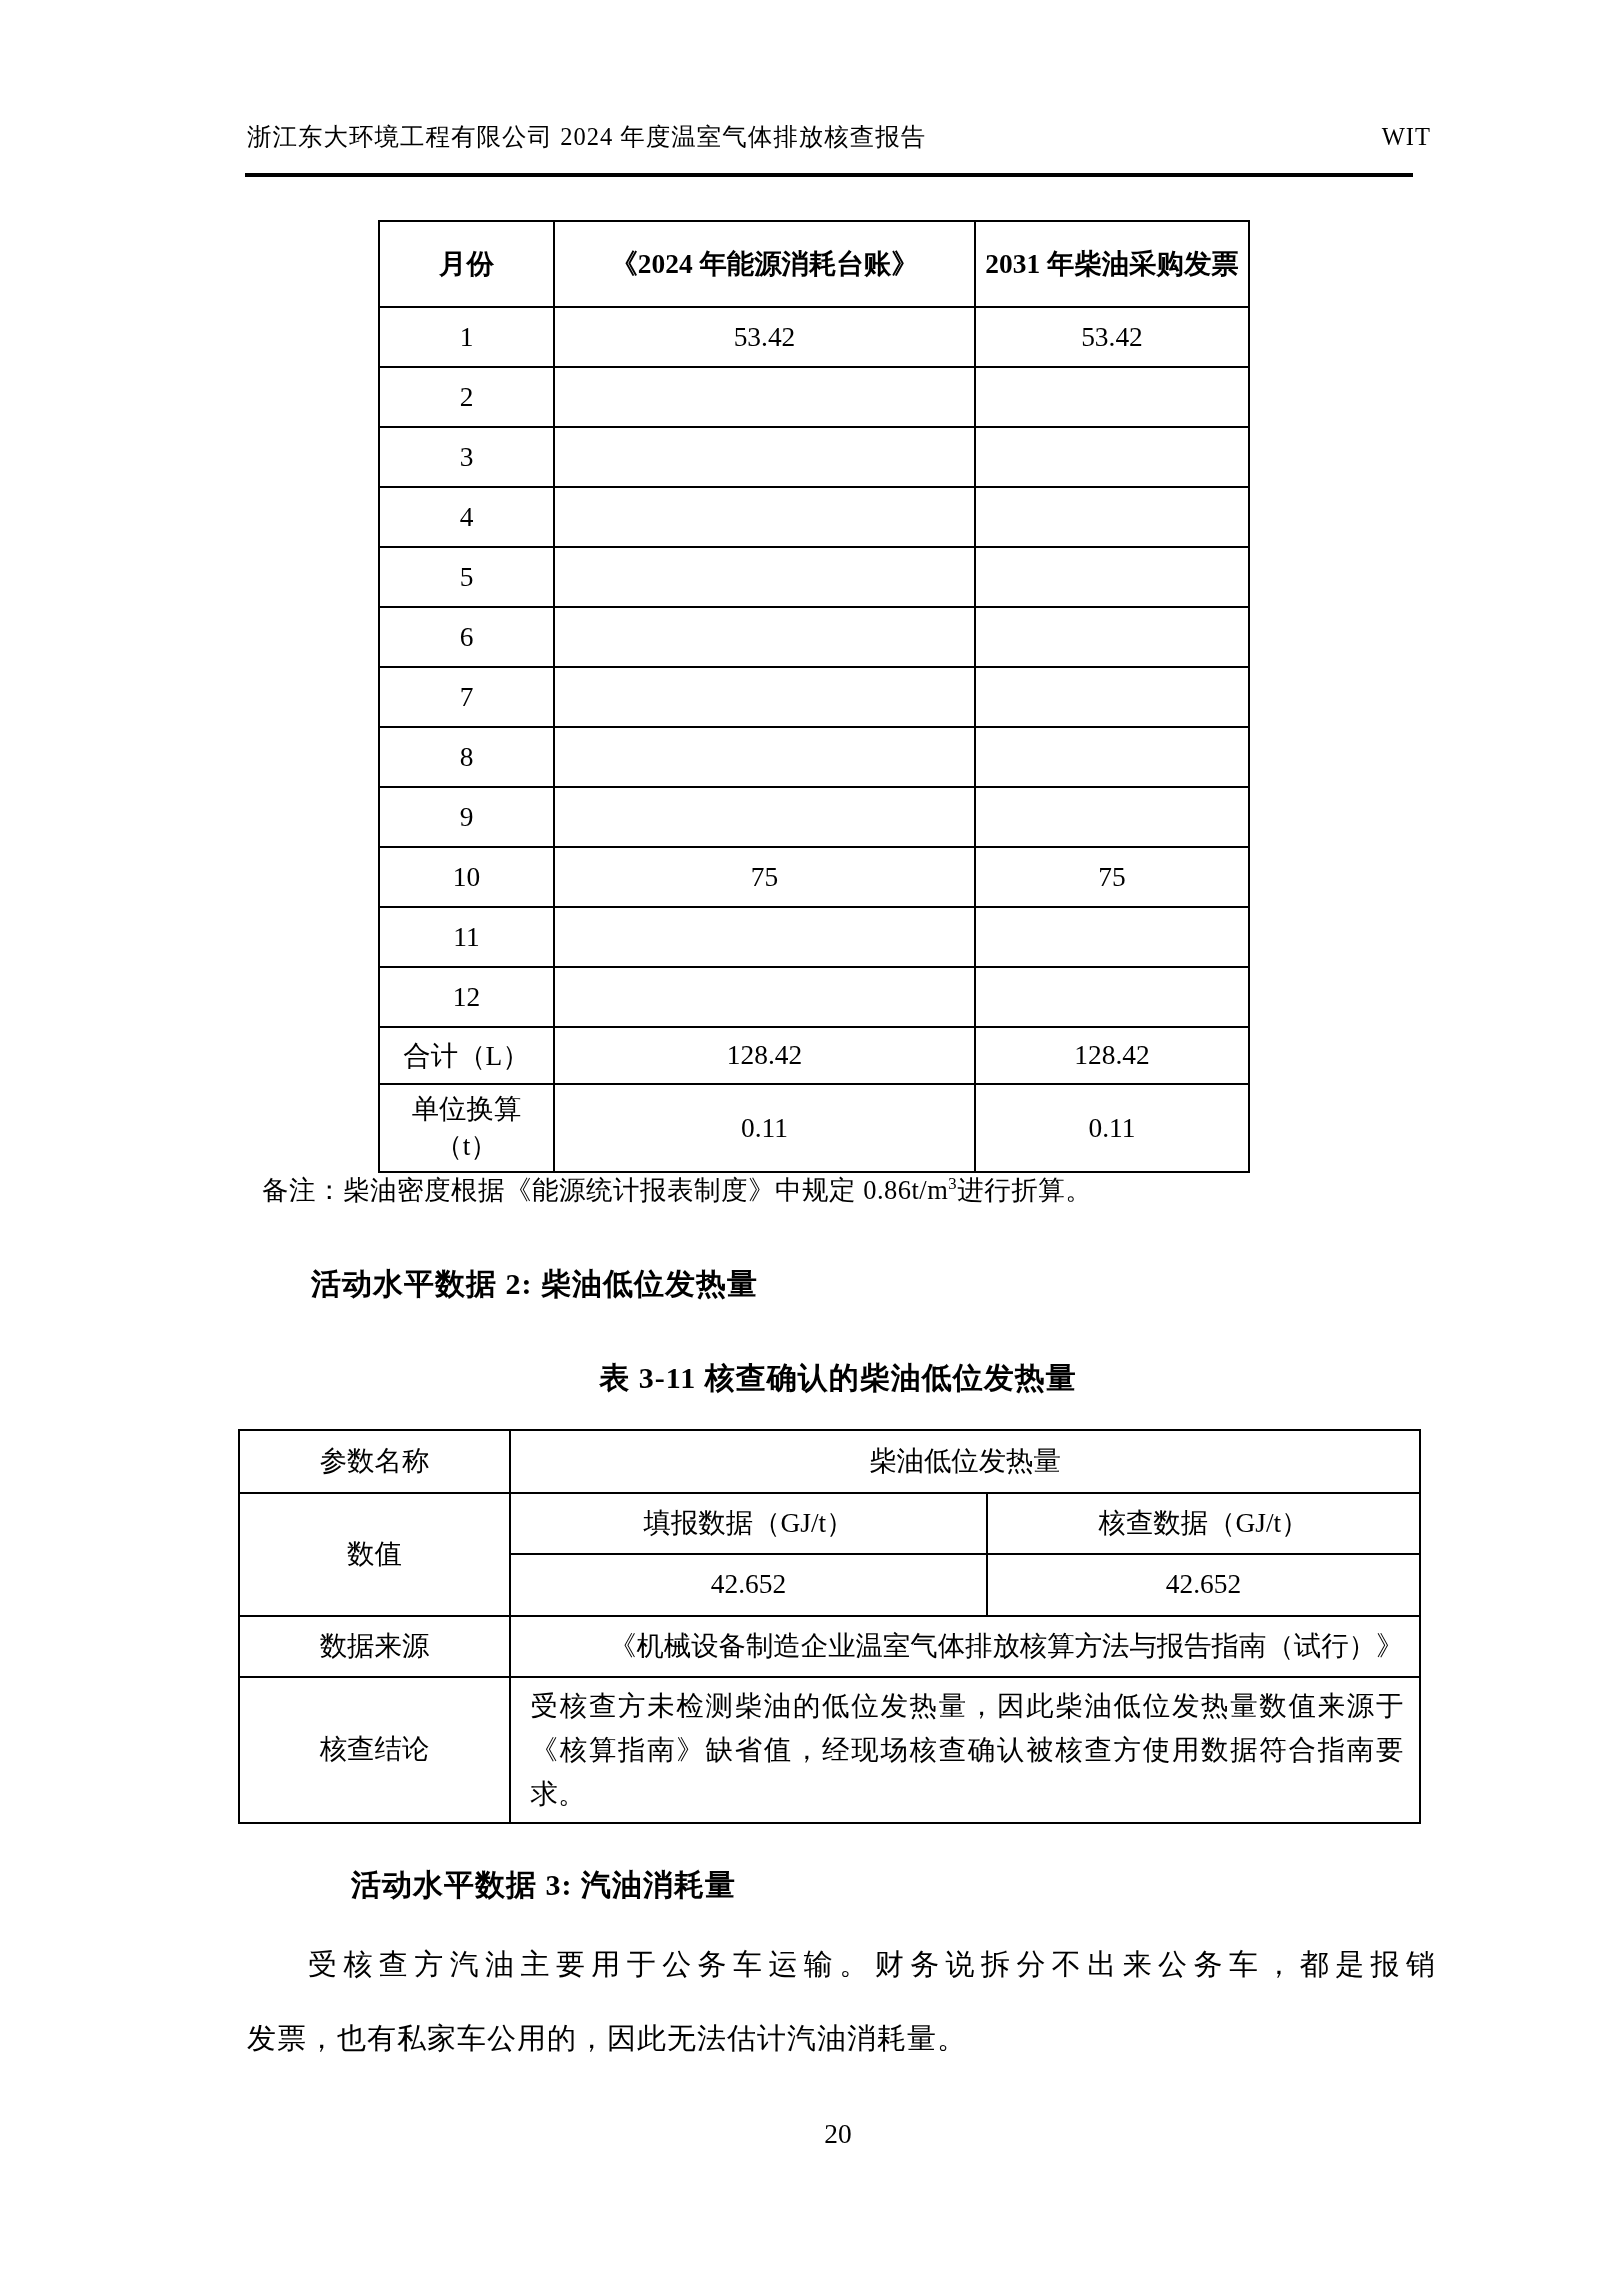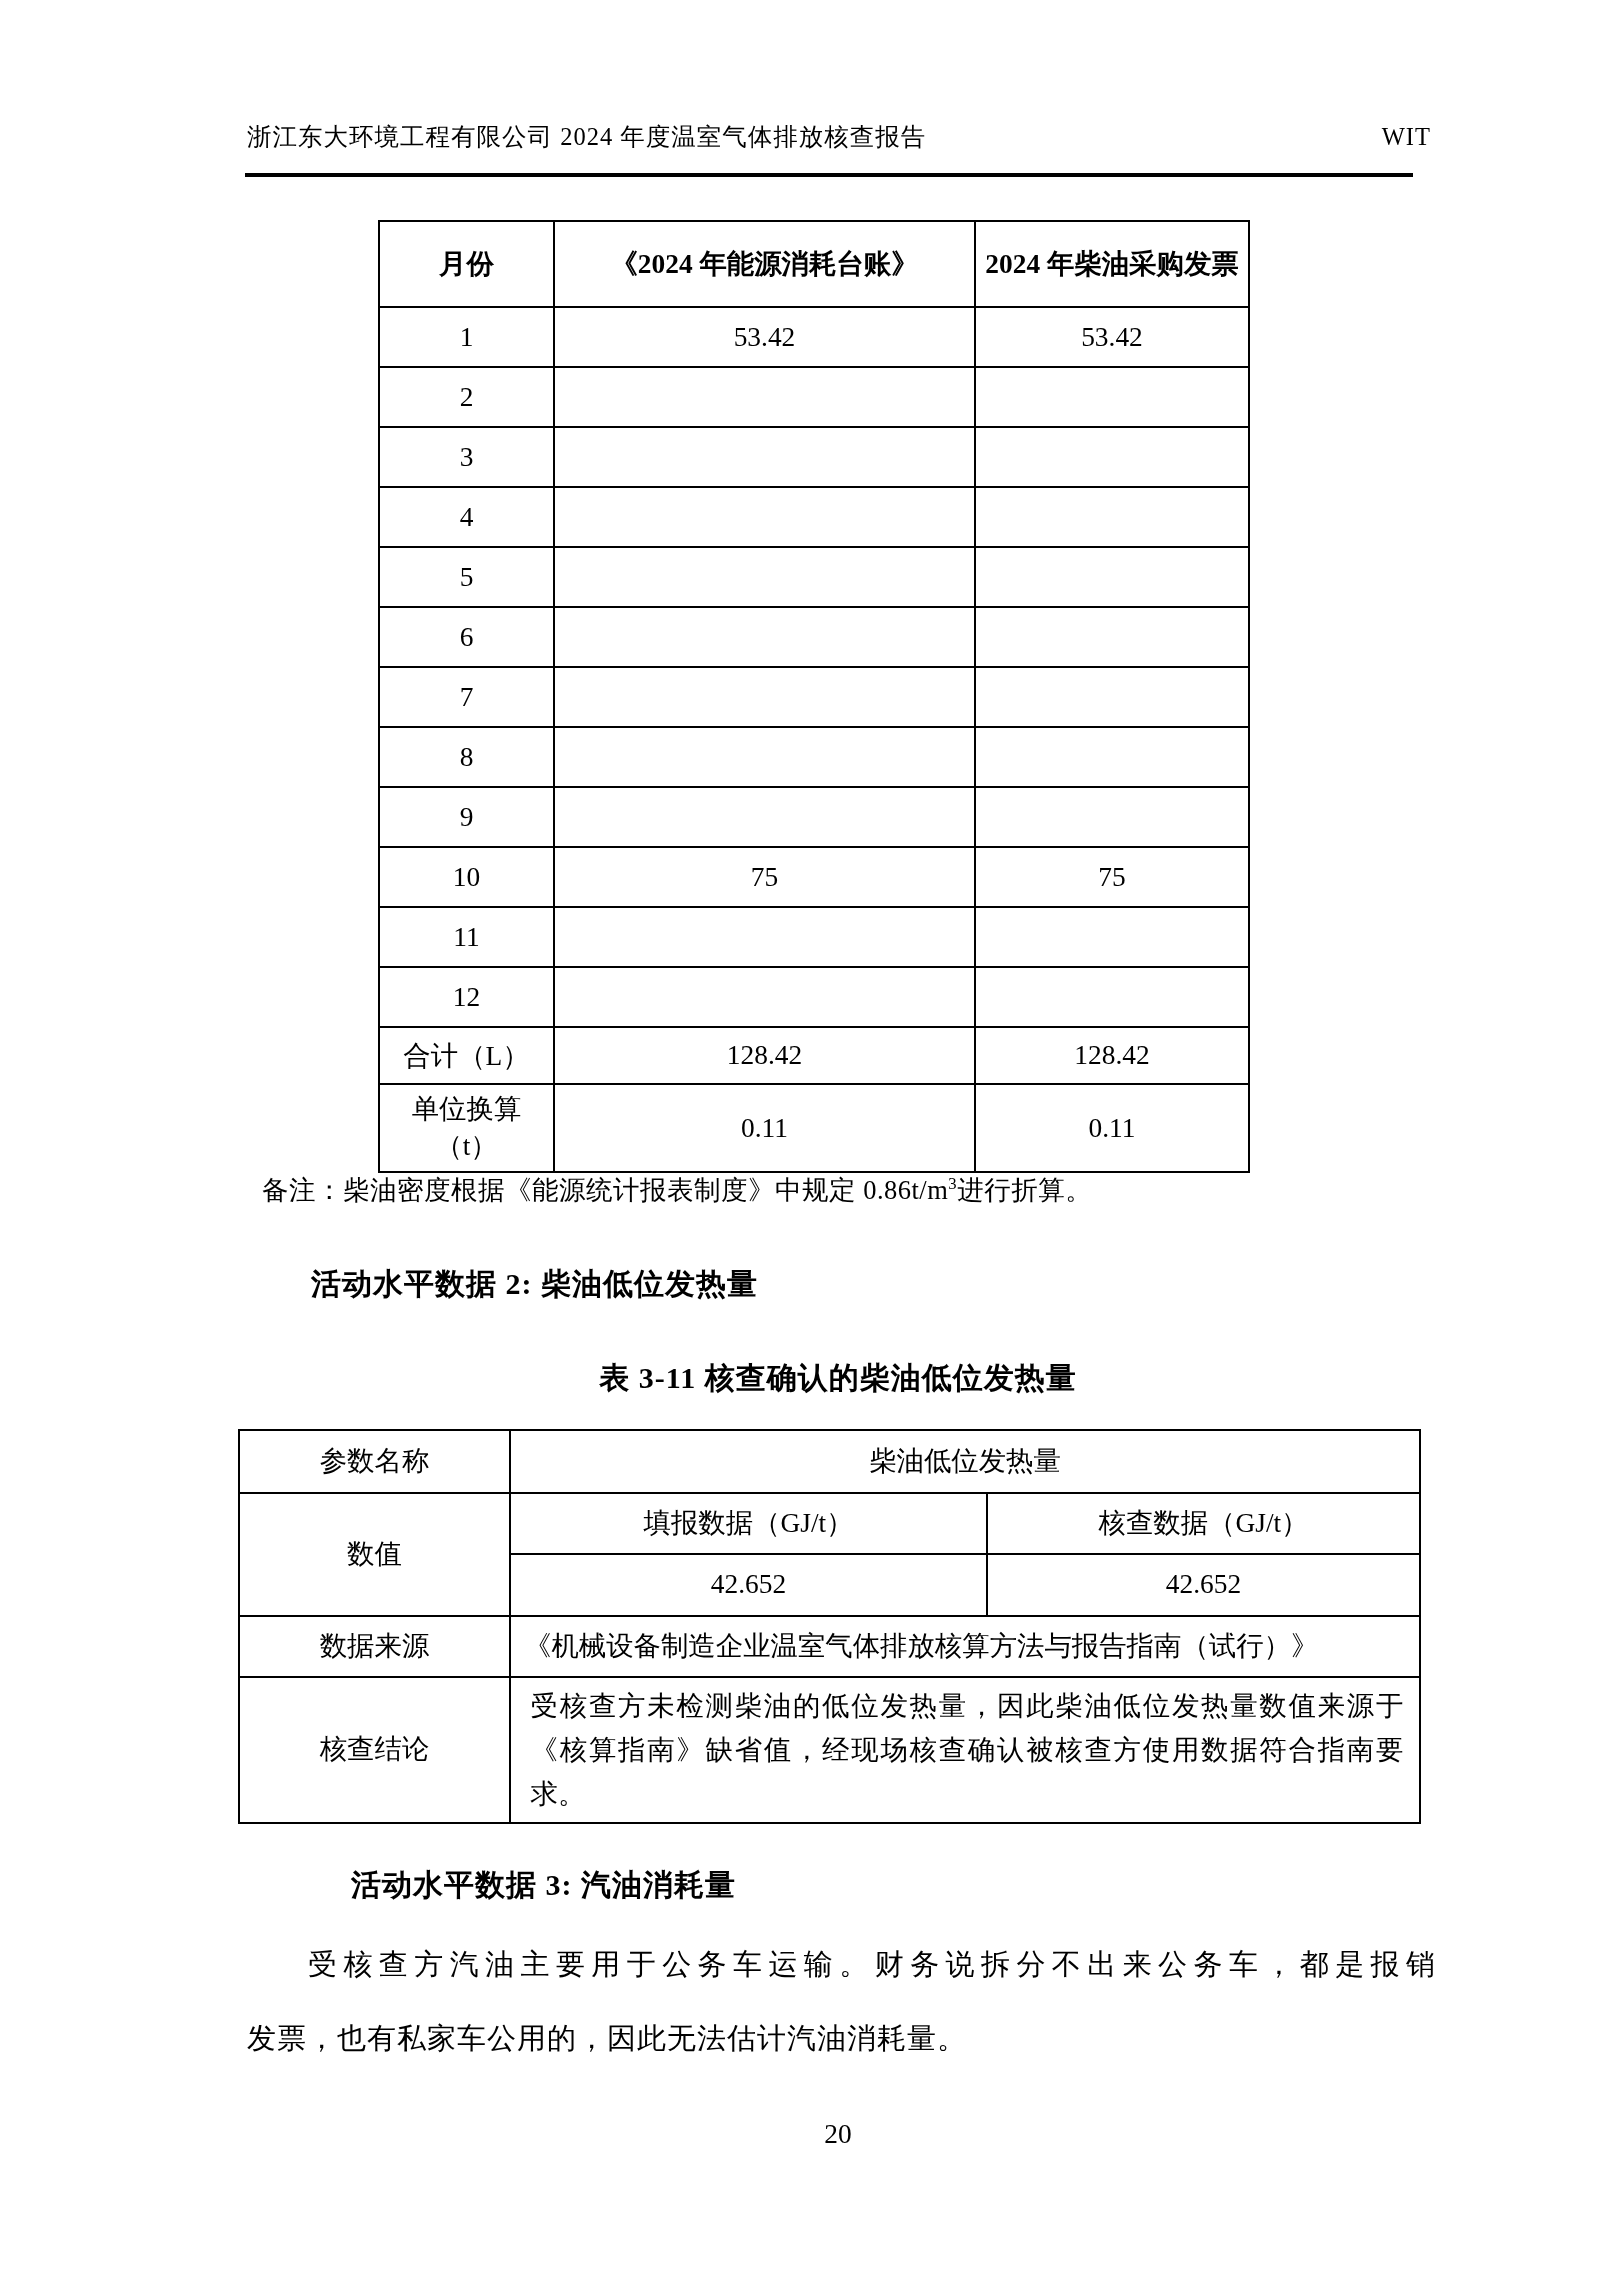--- a/index.html
+++ b/index.html
@@ -54,21 +54,21 @@
     border:2px solid #000;
     text-align:center;vertical-align:middle;
     padding:0 5.9px;line-height:1.45;
   }
   .t2 td.lbl{width:261px;}
   .t2 tr.r1 td{height:61px;}
   .t2 tr.r2 td{height:59px;margin-left:23px;}
   .t2 tr.r3 td{height:60px;}
   .t2 tr.r4 td{height:59px;border-radius:25px;}
   .t2 tr.r5 td{height:123px;}
-  .t2 td.left{text-align:left;padding-left:13px;padding-right:15.7px;}
+  .t2 td.left{text-align:right;padding-left:26px;padding-right:15.7px;}
   .t2 td.just{
     text-align:justify;text-justify:inter-ideograph;
     padding:5.9px 15.7px 5.9px 19.6px;line-height:44px;
   }
   
   .para{
     position:absolute;left:247px;top:1927px;width:1189px;
     font-size:29px;line-height:74px;letter-spacing:1px;
   }
   .para .l1{text-align:justify;text-align-last:justify;text-indent:61px;}
@@ -94,21 +94,21 @@
     <table class="t1">
       <colgroup>
           <col style="width:175px">
           <col style="width:421px">
           <col style="width:274px">
         </colgroup>
       <tbody>
           <tr>
         <th>月份</th>
         <th>《2024 年能源消耗台账》</th>
-        <th>2024 年柴油采购发票</th>
+        <th>2031 年柴油采购发票</th>
       </tr>
       <tr>
         <td>1</td>
         <td>53.42</td>
         <td>53.42</td>
       </tr>
       <tr>
         <td>2</td>
         <td></td>
         <td></td>

